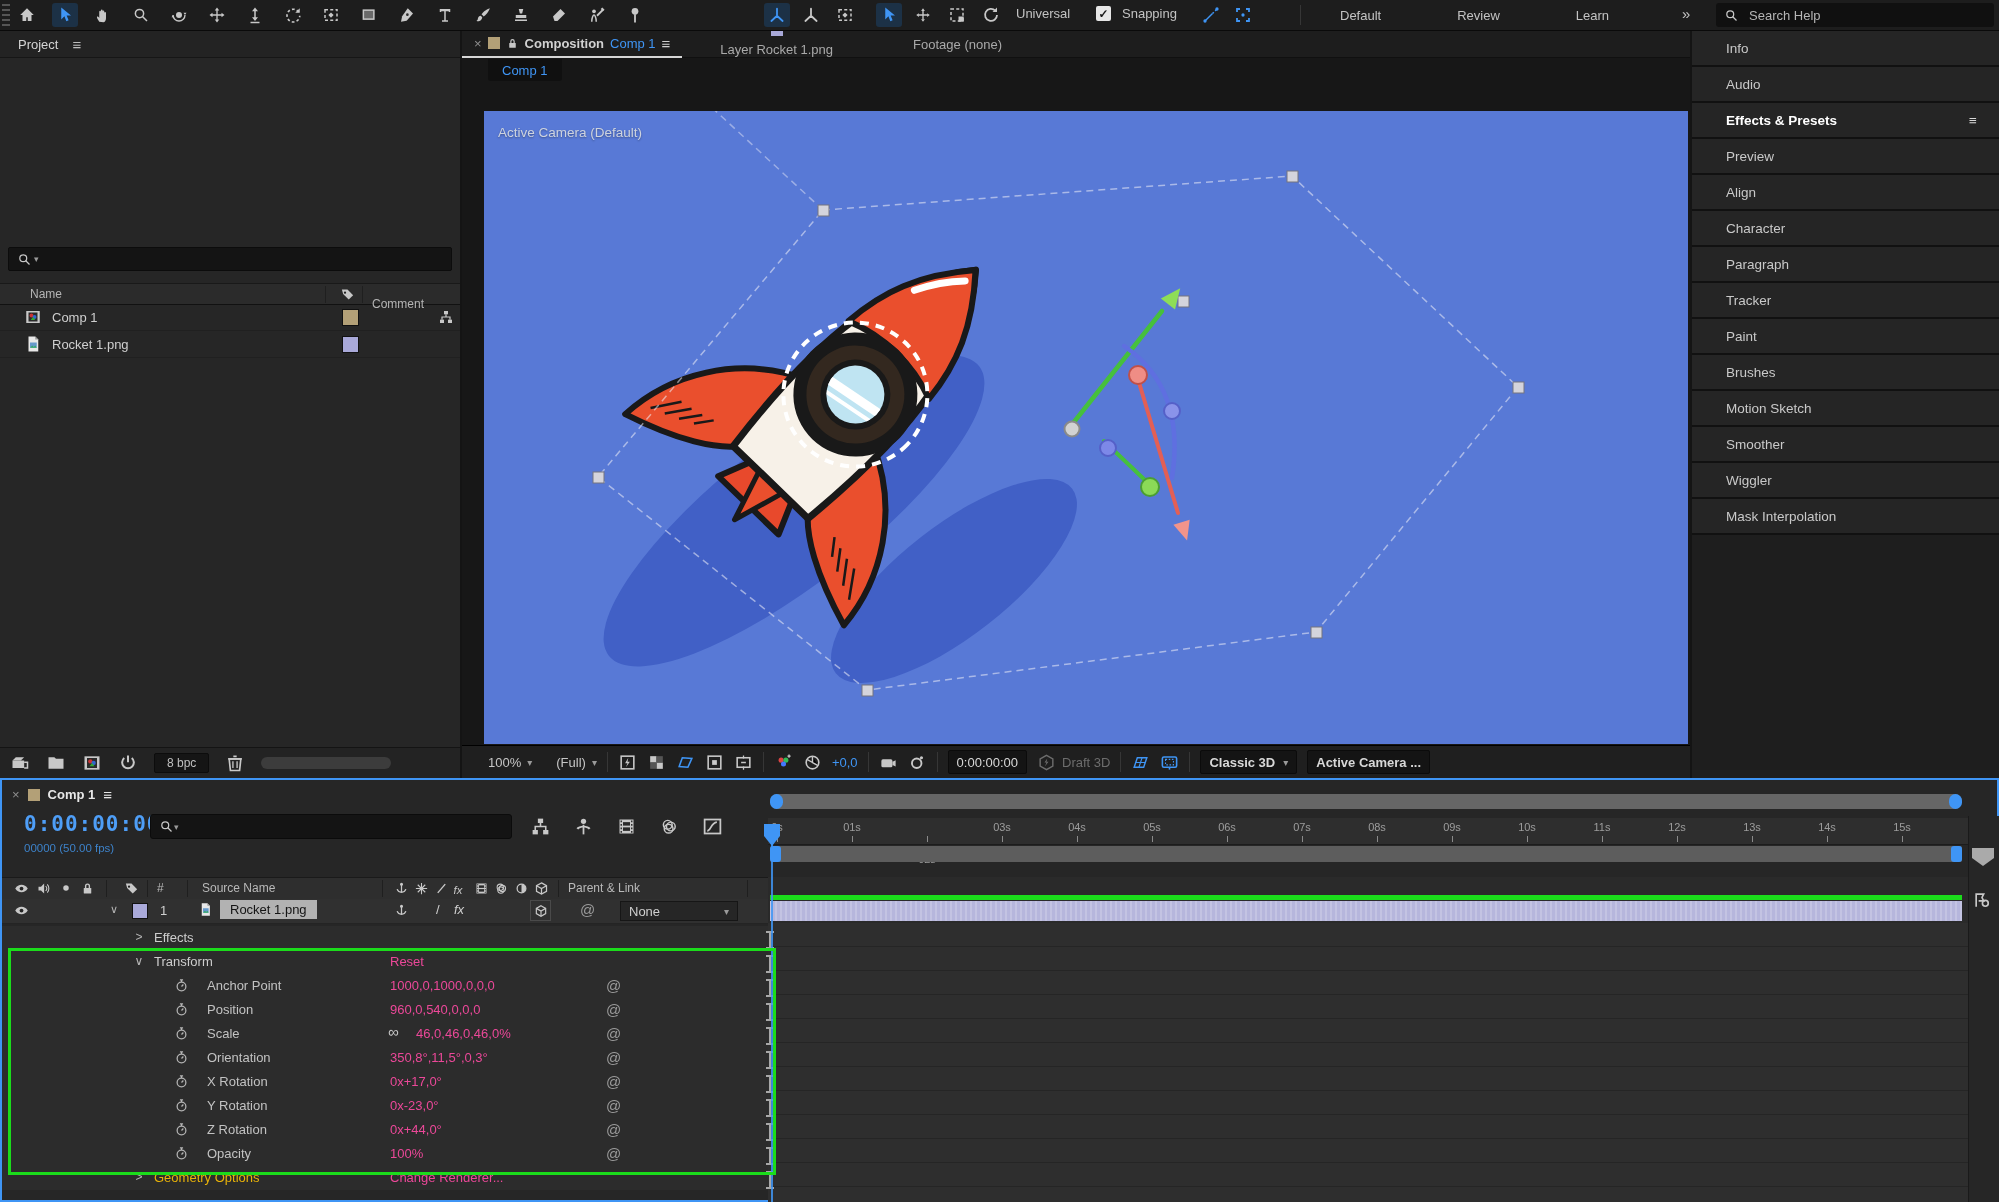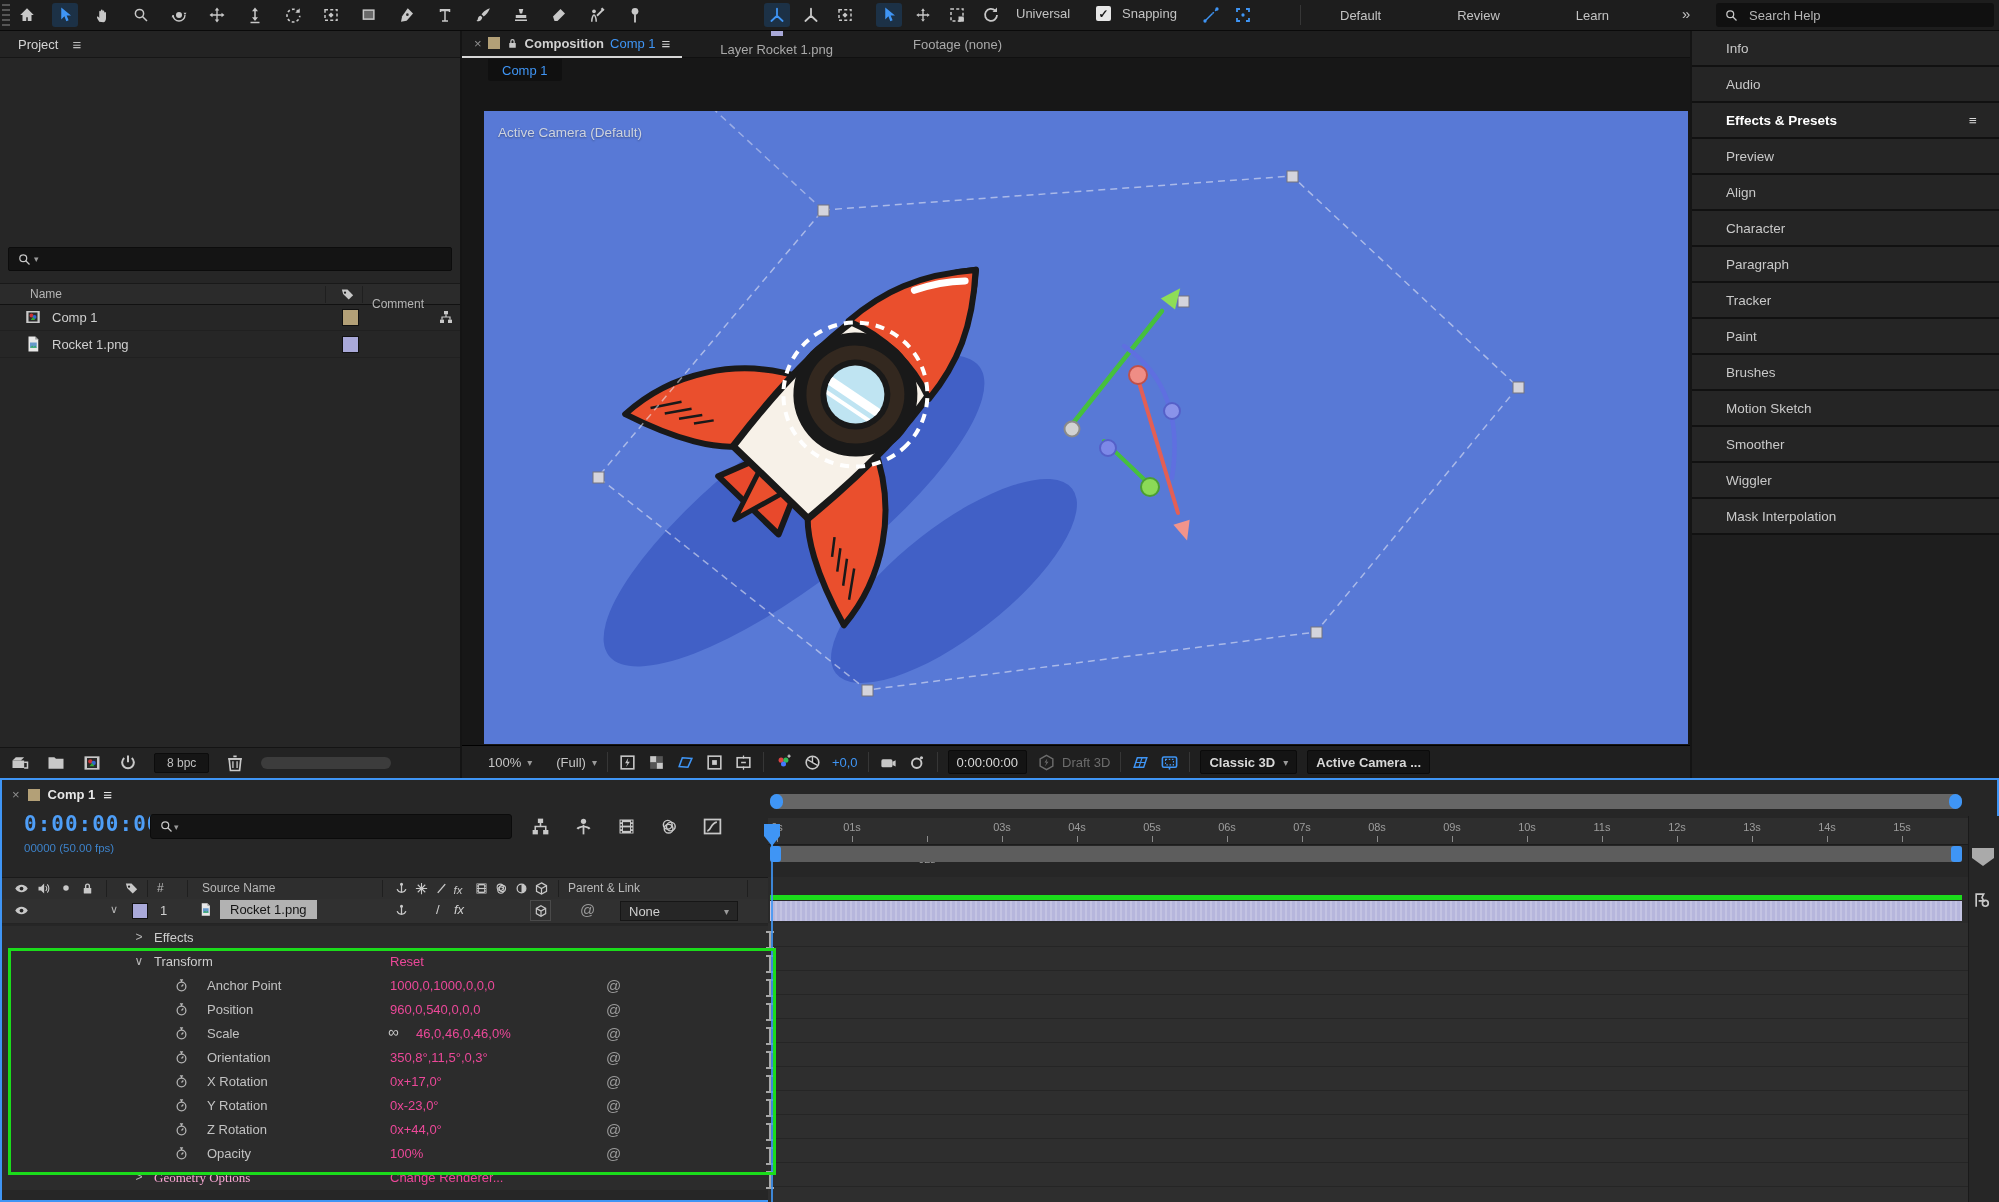--- a/index.html
+++ b/index.html
@@ -68,21 +68,21 @@
   #tl-header{left:0;top:97px;width:766px;height:21px;background:#2e2e2e;border-top:1px solid #1a1a1a;border-bottom:1px solid #1a1a1a;color:#b9b9b9;font-size:12px;}
   #tl-header .icon{width:15px;height:15px;}
   .hsep{position:absolute;top:2px;width:1px;height:17px;background:#1f1f1f;}
   #layer-row{left:0;top:119px;width:766px;height:24px;background:#303030;border-bottom:1px solid #242424;}
   #layer-row .icon{width:15px;height:15px;}
   .lname{background:#b2b2b2;color:#141414;padding:2px 10px;font-size:13px;}
   .pdrop{position:absolute;left:618px;top:2px;width:118px;height:20px;background:#262626;border:1px solid #161616;display:flex;align-items:center;justify-content:space-between;padding:0 8px;box-sizing:border-box;color:#d0d0d0;}
   .trow{position:absolute;left:0;width:766px;height:24px;background:#2c2c2c;border-bottom:1px solid #262626;}
   .trow .chev{position:absolute;left:130px;top:4px;color:#b5b5b5;font-size:12px;width:14px;text-align:center;}
   .trow .glabel{position:absolute;left:152px;top:4px;color:#cdcdcd;}
-  .trow .glabel.dimmed{color:#f9a8d4;font-family:Liberation Serif, serif;}
+  .trow .glabel.dimmed{color:#eab308;}
   .trow .sw{position:absolute;left:172px;top:4px;width:15px;height:15px;}
   .trow .plabel{position:absolute;left:205px;top:4px;color:#c2c2c2;}
   .trow .pvalue{position:absolute;left:388px;top:4px;color:#ec4899;}
   .trow .pvalue.shift{left:414px;}
   .trow .linkic{position:absolute;left:386px;top:1px;color:#c9c9c9;font-size:15px;}
   .trow .whip{position:absolute;left:604px;top:3px;color:#9a9a9a;font-size:15px;}
   #green-box{left:6px;top:168px;width:762px;height:221px;border:3px solid #1bdc1b;z-index:30;}
   
   #graph-bg{left:766px;top:143px;width:1200px;height:279px;background:repeating-linear-gradient(180deg,#2e2e2e 0 23px,#252525 23px 24px);}
   #graph-bg2{left:766px;top:97px;width:1200px;height:46px;background:#2a2a2a;}

